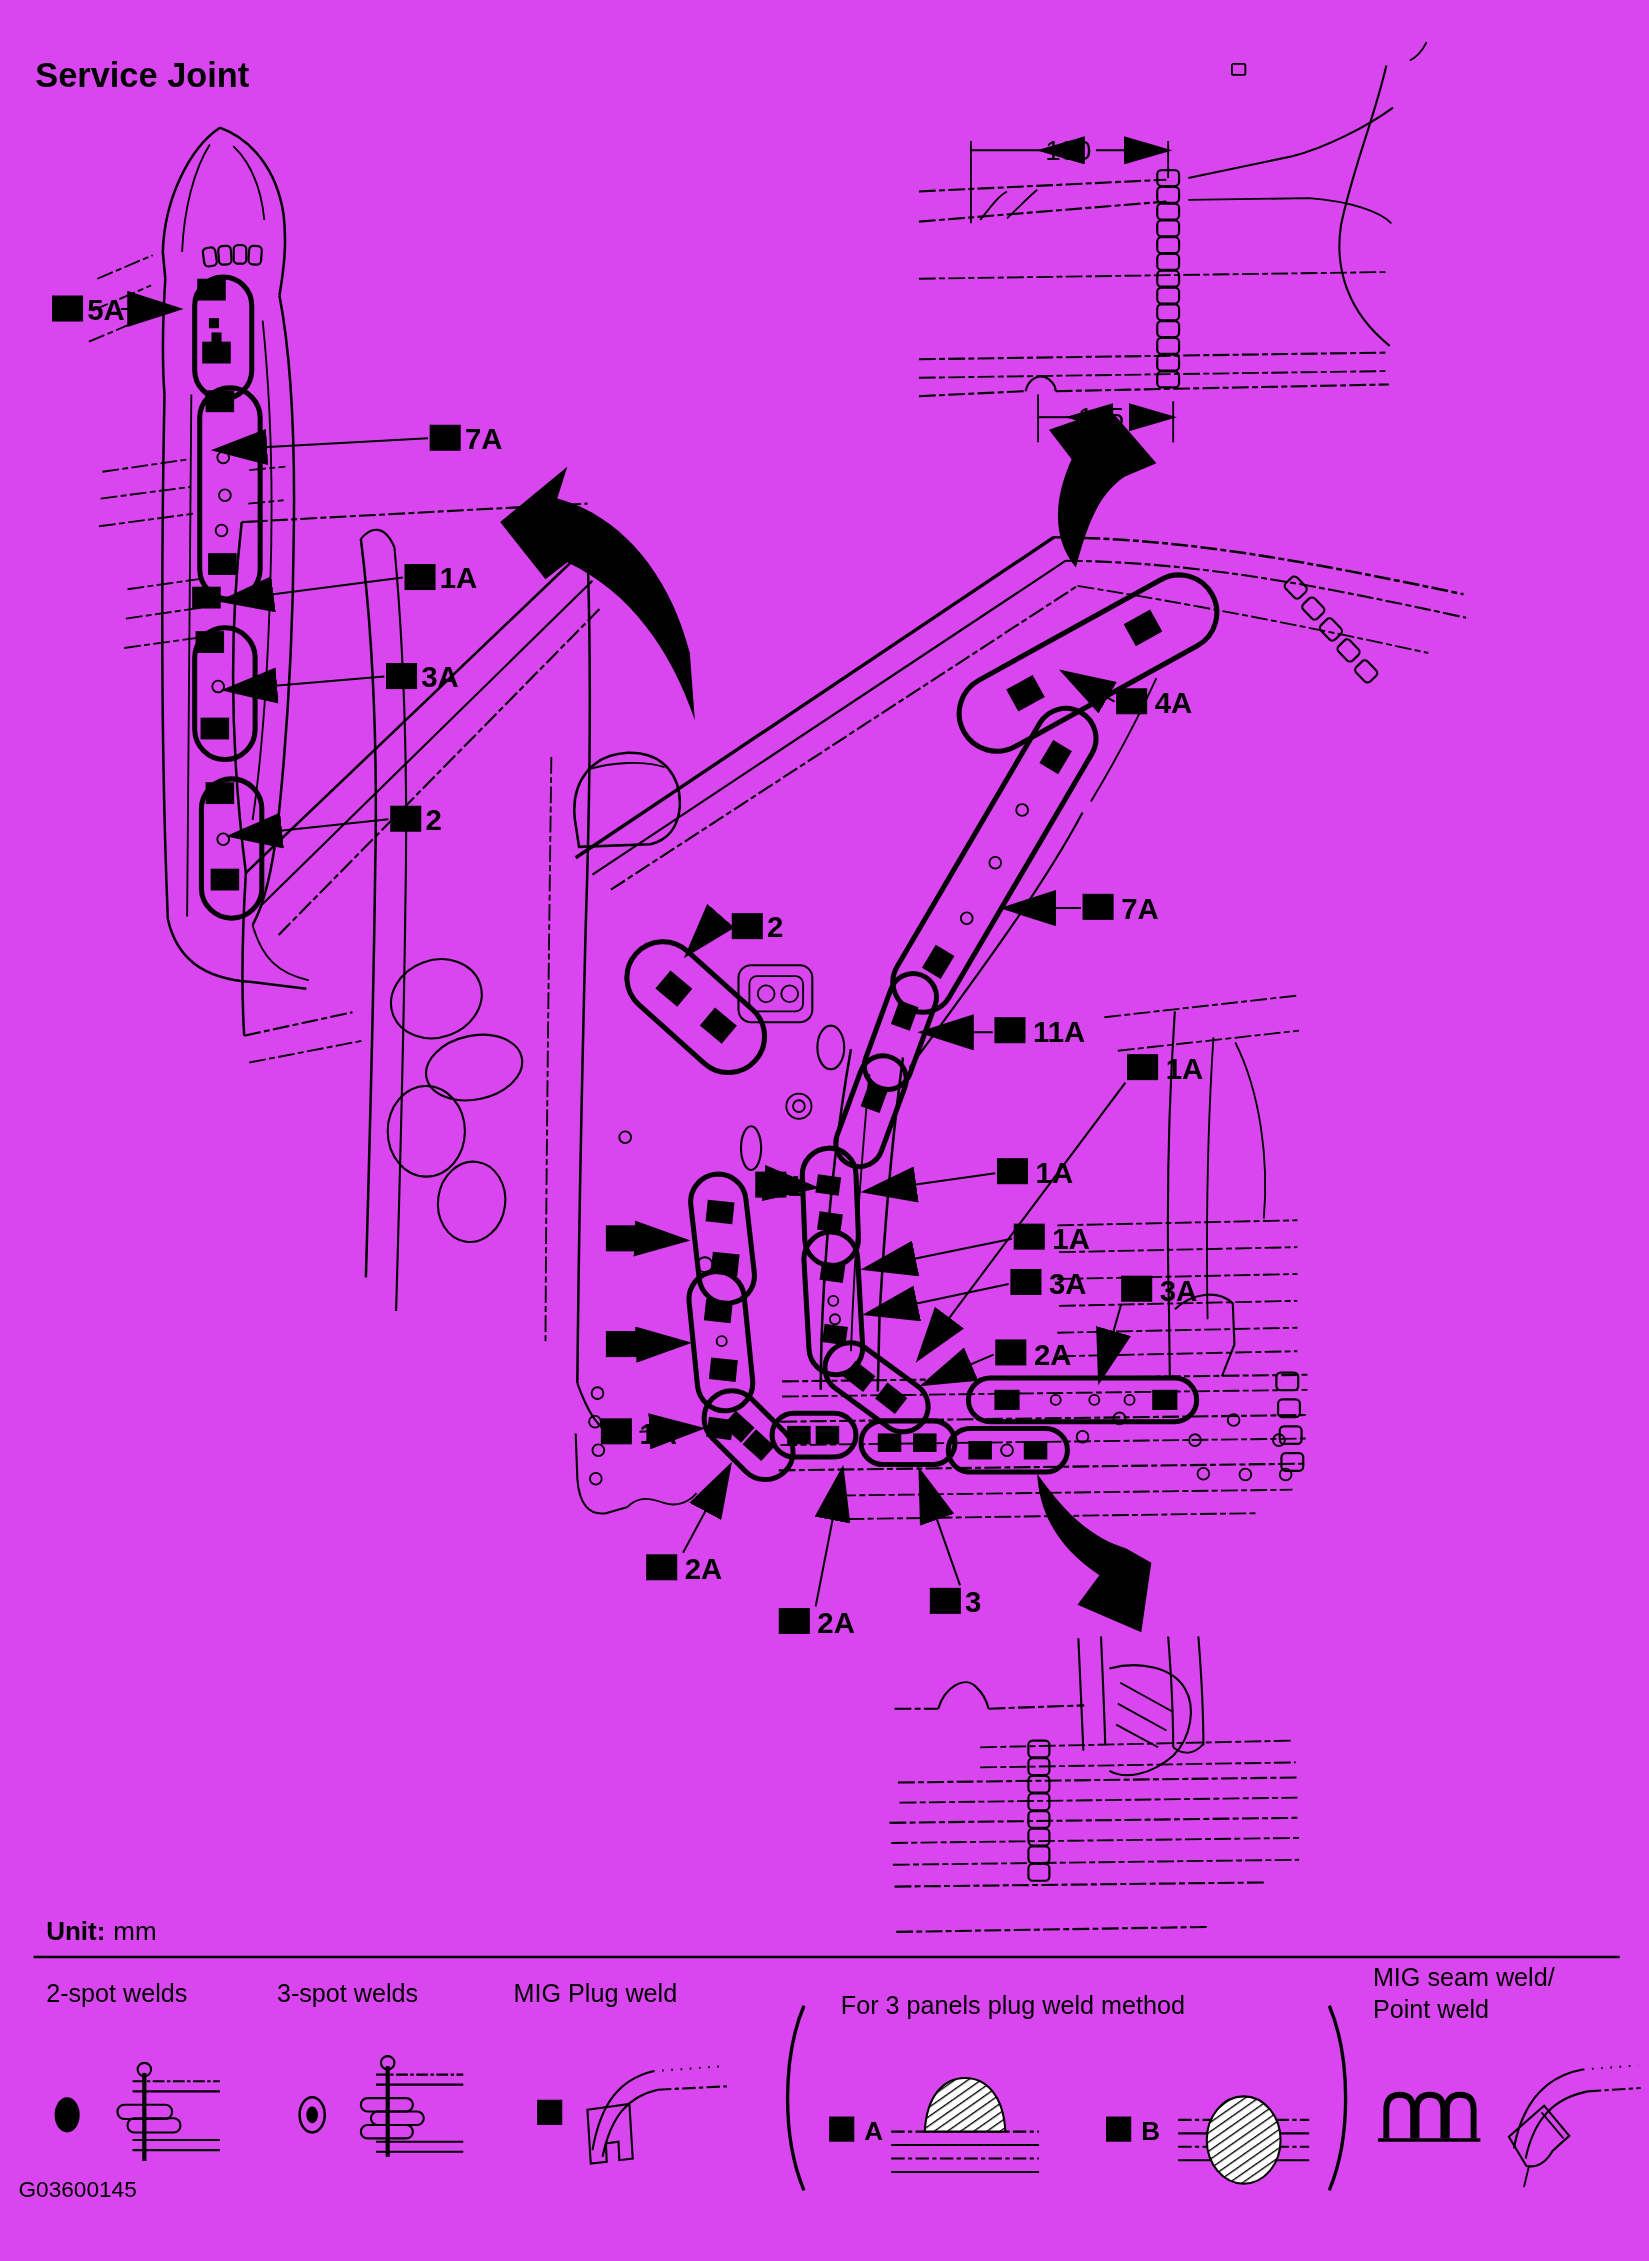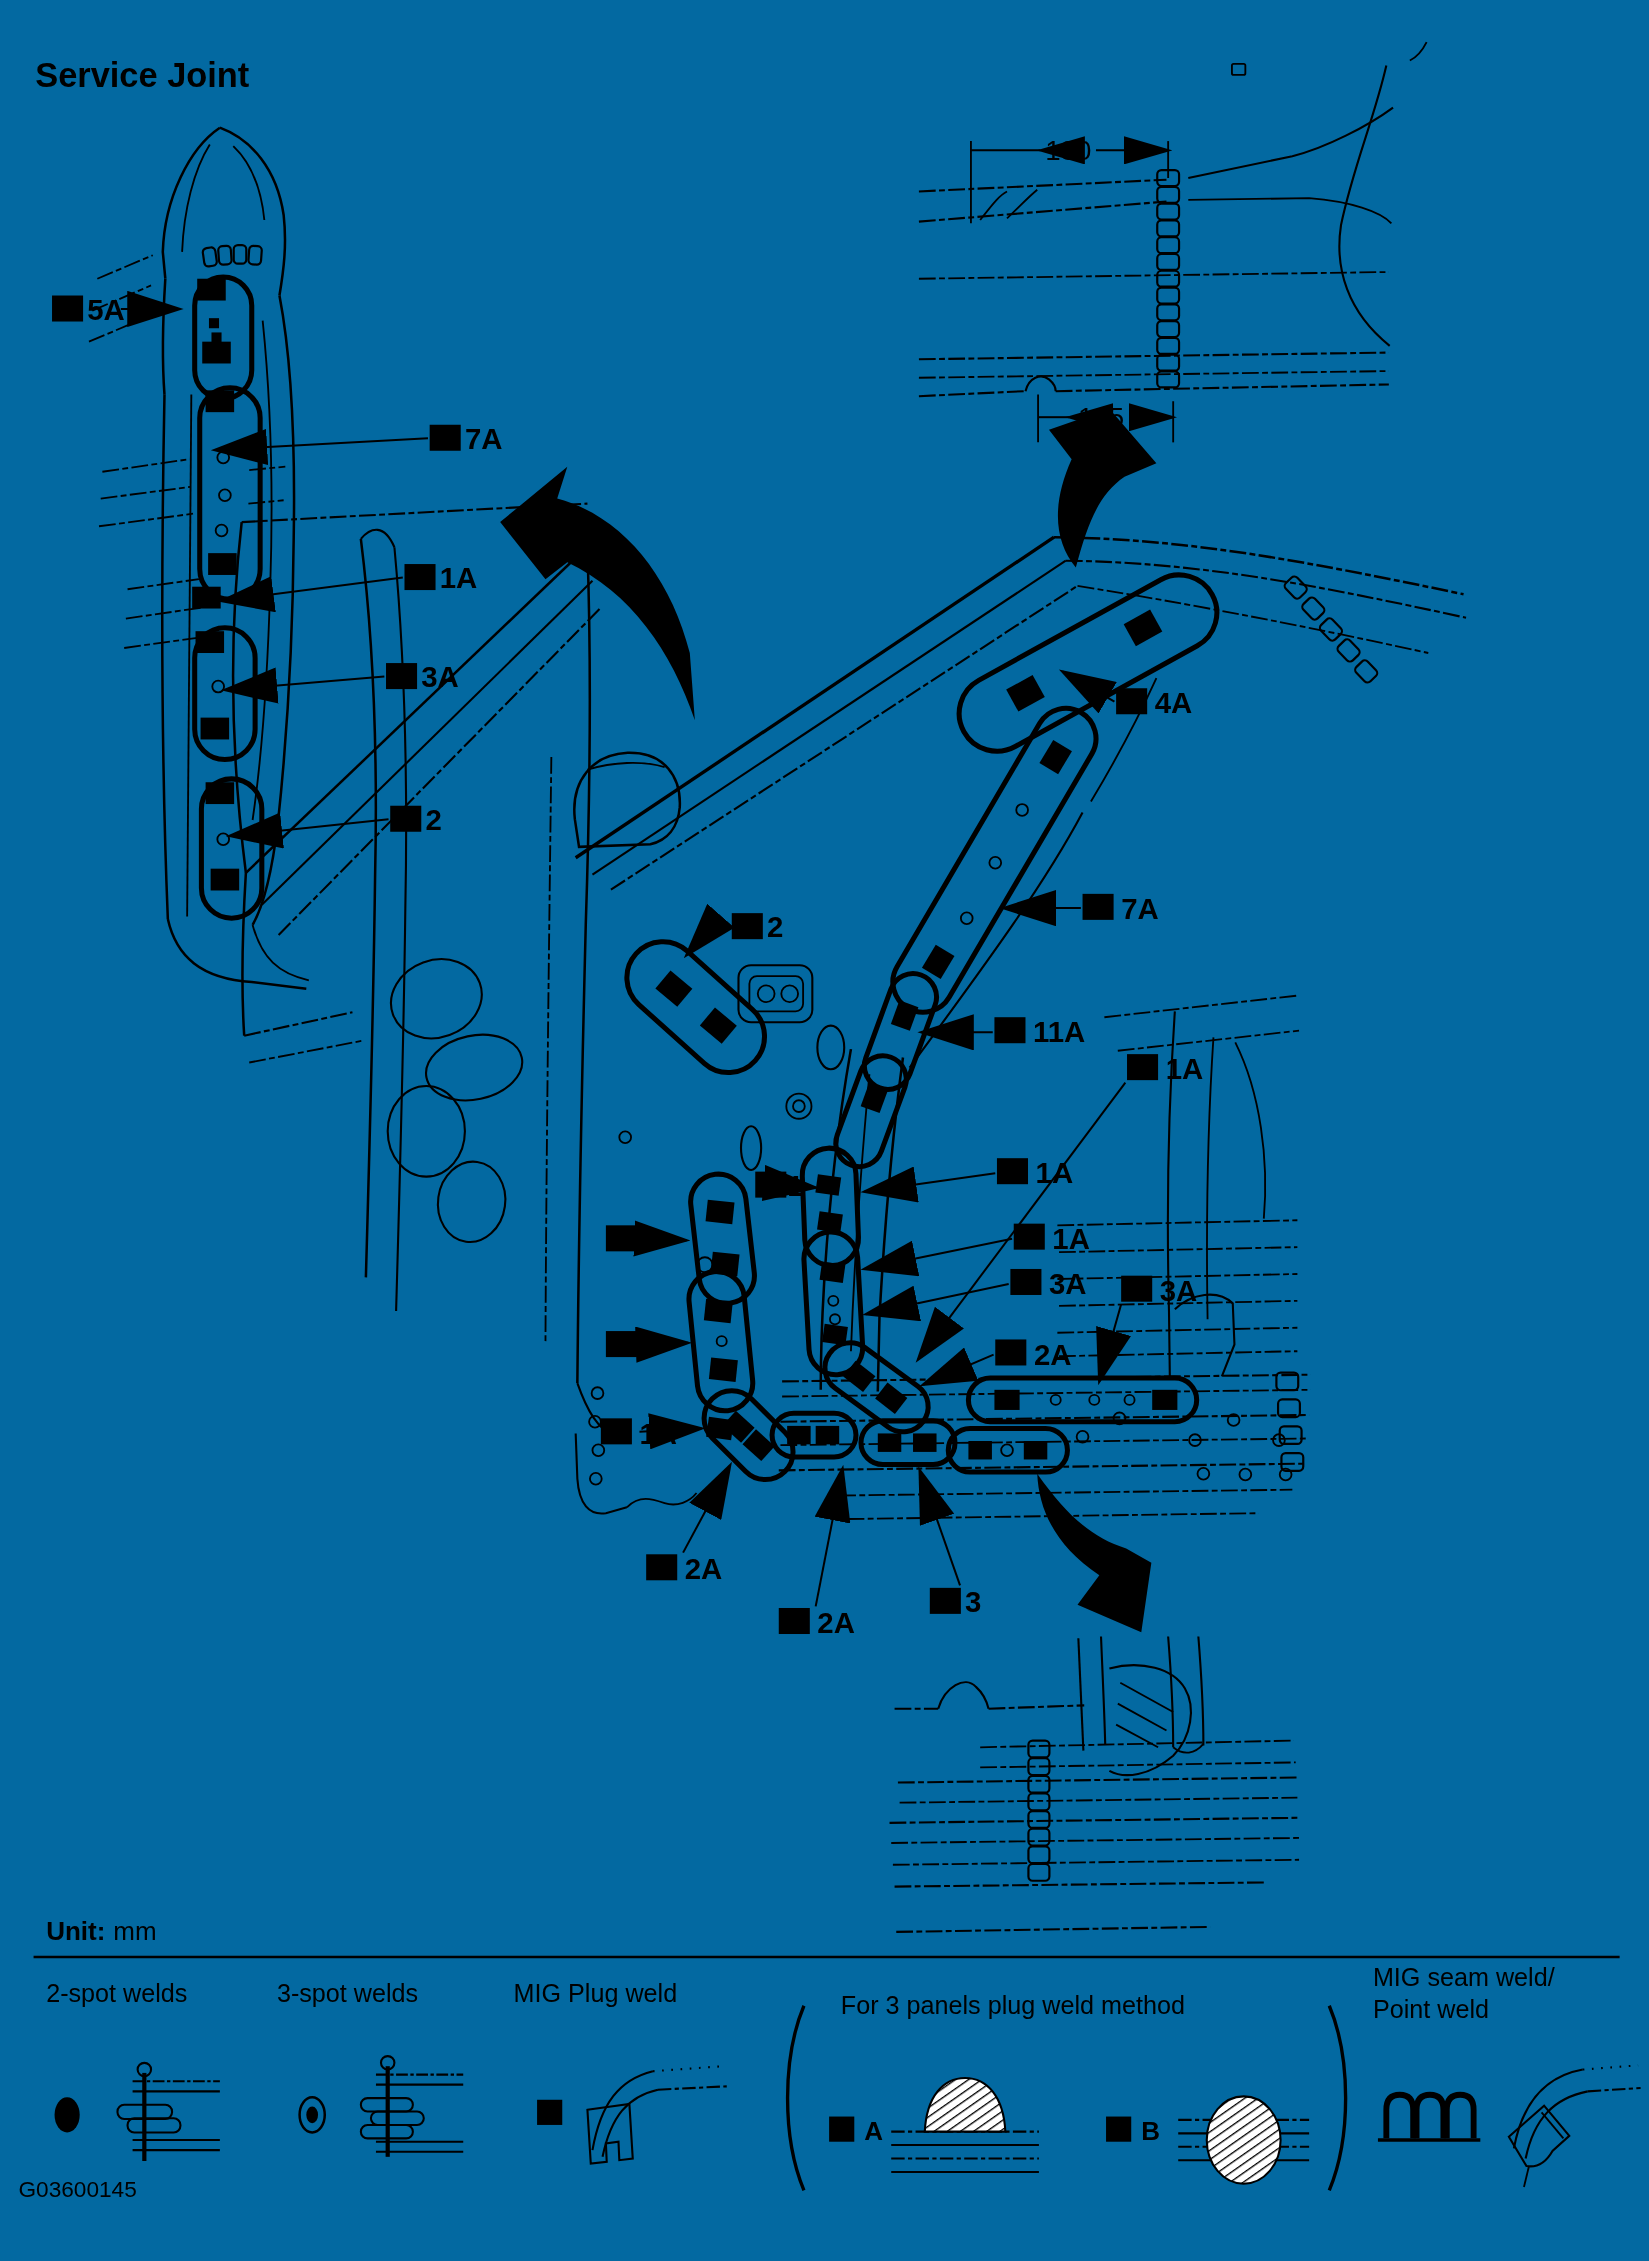--- a/index.html
+++ b/index.html
@@ -1,16 +1,16 @@
 <!DOCTYPE html>
 <html style="font-size:13.4px"><head>
 <meta charset="utf-8">
 <style>
   html,body{margin:0;padding:0;background:#ffffff;}
-  #stage{width:1649px;height:2261px;position:relative;background:#0369a1;}
+  #stage{width:1649px;height:2261px;position:relative;background:#d946ef;}
   svg{position:absolute;top:0;left:0;}
   text{font-family:"Liberation Sans","DejaVu Sans",sans-serif;fill:#000;}
   .title{font-size:41px;font-weight:bold;}
   .callout{font-size:35px;font-weight:bold;}
   .dim{font-size:33px;}
   .hdr{font-size:30px;}
   .unitlbl{font-size:31px;font-weight:bold;}
   .unitval{font-size:31px;}
   .ab{font-size:31px;font-weight:bold;}
   .figid{font-size:27px;}

